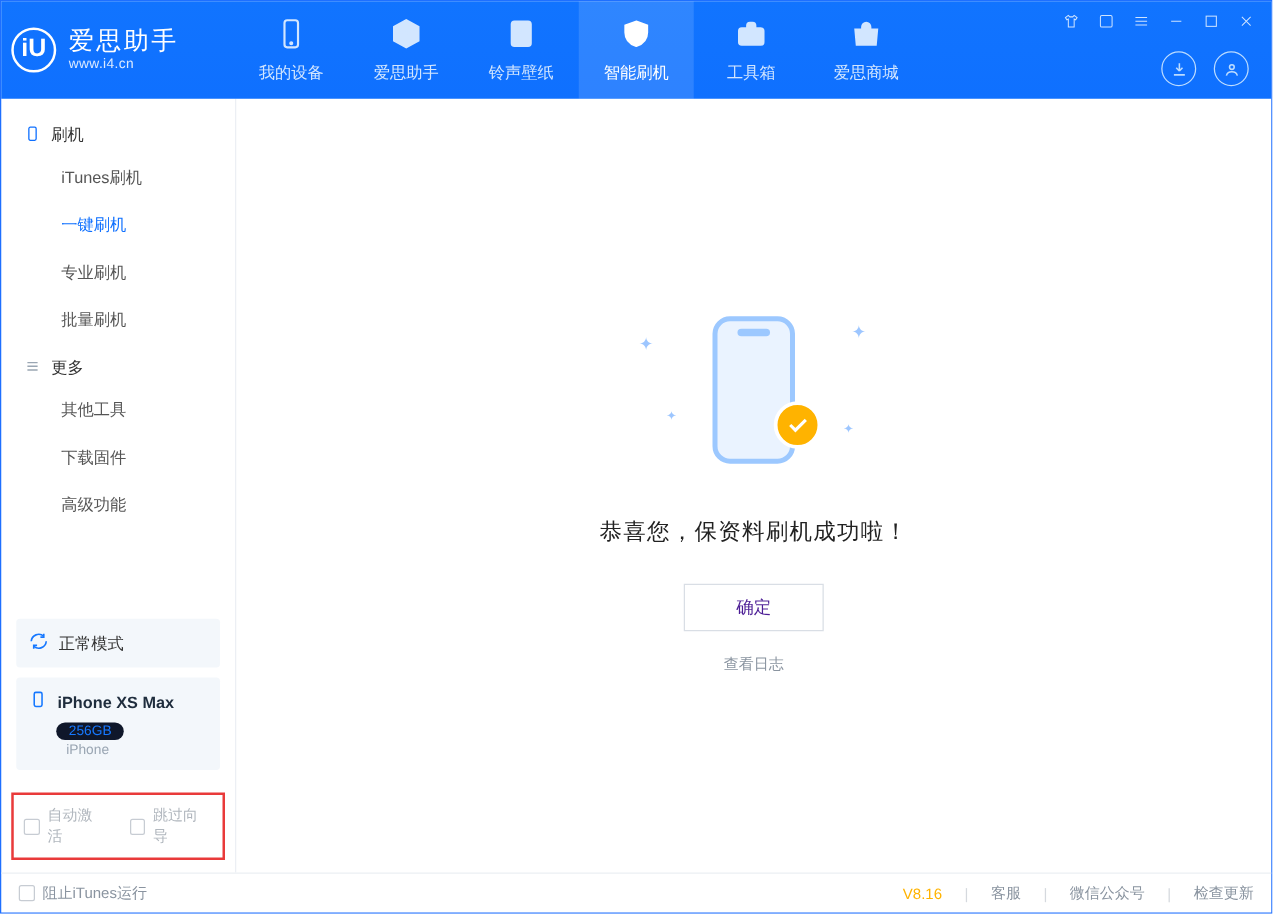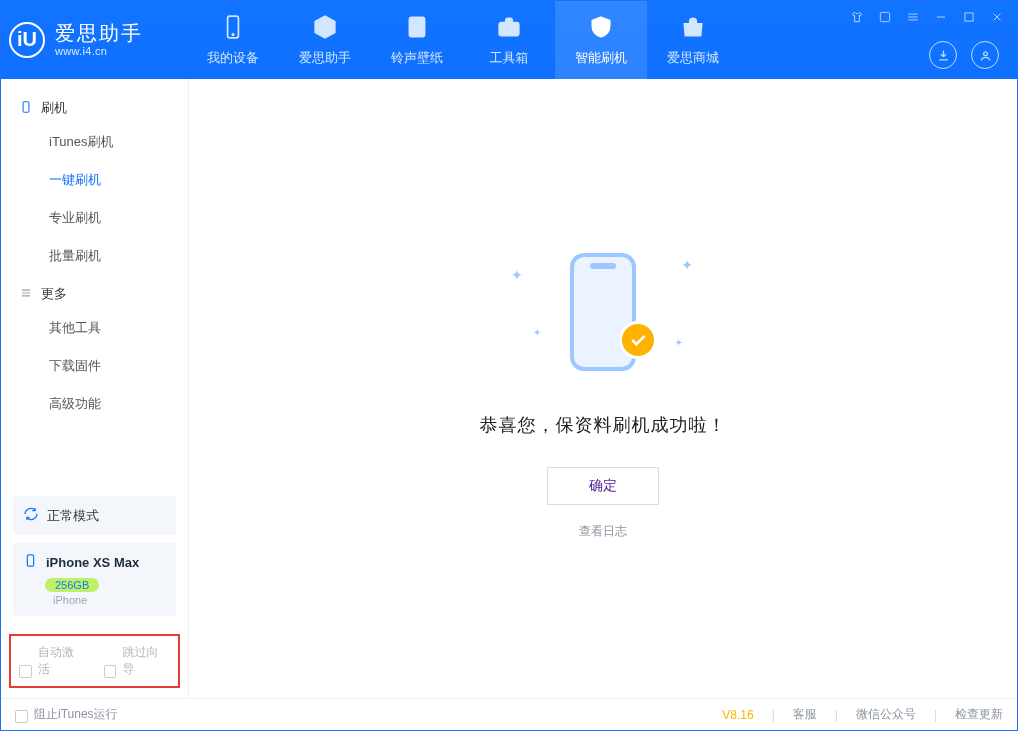--- a/index.html
+++ b/index.html
@@ -30,24 +30,24 @@
   .body{flex:1;display:flex;min-height:0}
   .sidebar{width:188px;border-right:1px solid #eceff4;display:flex;flex-direction:column;font-size:13px;color:#555}
   .side-scroll{flex:1;overflow:auto;padding-top:10px}
   .side-group{padding:10px 18px 6px;display:flex;align-items:center;gap:8px;color:#333;font-size:13px}
   .side-group svg{width:14px;height:14px}
   .side-item{padding:10px 18px 10px 48px;cursor:pointer;color:#555}
   .side-item.active{color:#0f70ff}
   .side-mode{margin:0 12px 8px;background:#f3f7fb;border-radius:3px;padding:10px 10px;display:flex;align-items:center;gap:8px;color:#333;font-size:13px}
   .side-device{margin:0 12px 10px;background:#f3f7fb;border-radius:3px;padding:10px 10px;color:#333}
   .side-device .title{display:flex;align-items:center;gap:8px;font-weight:600;font-size:13px;color:#1f2d3d;margin-bottom:6px}
-  .badge{display:inline-block;background:#bef264;color:#1678ff;font-size:11px;border-radius:10px;padding:1px 10px;margin-left:22px}
+  .badge{display:inline-block;background:#0f172a;color:#1678ff;font-size:11px;border-radius:10px;padding:1px 10px;margin-left:22px}
   .dev-sub{font-size:11px;color:#9aa6b3;margin-left:30px;margin-top:2px}
   .chk-row{margin:8px 8px 10px;padding:8px 8px;border:2px solid #e93a3a;display:flex;gap:18px;font-size:12px;color:#b1b7be}
-  .chk{display:flex;align-items:flex-end;gap:6px;cursor:pointer}
+  .chk{display:flex;align-items:center;gap:6px;cursor:pointer}
   .chk .box{width:13px;height:13px;border:1px solid #c7ccd3;border-radius:2px}
 
   
   .main{flex:1;display:flex;flex-direction:column;align-items:center;justify-content:center;position:relative;color:#333}
   .illus{position:relative;width:200px;height:150px;margin-bottom:26px}
   .sparkle{position:absolute;color:#9dc6ff;font-size:14px}
   .phone{position:absolute;left:50%;top:50%;transform:translate(-50%,-50%);width:66px;height:118px;border:4px solid #9cc8ff;border-radius:14px;background:#eaf3ff}
   .phone::after{content:"";position:absolute;top:6px;left:50%;transform:translateX(-50%);width:26px;height:6px;background:#9cc8ff;border-radius:3px}
   .check{position:absolute;left:58%;top:56%;width:38px;height:38px;border-radius:50%;background:#ffb300;display:flex;align-items:center;justify-content:center;border:3px solid #fff}
   .check svg{width:20px;height:20px;stroke:#fff;stroke-width:3;fill:none}
@@ -93,34 +93,34 @@
             </svg></span>
         <span>爱思助手</span>
       </div>
       <div class="tab">
         <span><svg viewBox="0 0 24 24" fill="none" stroke="currentColor" stroke-width="1.6">
               <rect x="5" y="3" width="14" height="18" rx="2"></rect>
               <path d="M13 8v6a2 2 0 1 1-2-2"></path>
             </svg></span>
         <span>铃声壁纸</span>
       </div>
+      <div class="tab active">
+        <span><svg viewBox="0 0 24 24" fill="none" stroke="currentColor" stroke-width="1.6">
+              <path d="M12 3l8 3v5c0 5-3.5 8.5-8 10-4.5-1.5-8-5-8-10V6z"></path>
+              <path d="M9 12a3 3 0 0 1 5-2m1 4a3 3 0 0 1-5 2"></path>
+            </svg></span>
+        <span>智能刷机</span>
+      </div>
       <div class="tab">
         <span><svg viewBox="0 0 24 24" fill="none" stroke="currentColor" stroke-width="1.6">
               <rect x="3" y="8" width="18" height="12" rx="2"></rect>
               <path d="M9 8V6a2 2 0 0 1 2-2h2a2 2 0 0 1 2 2v2"></path>
               <path d="M3 13h18"></path>
             </svg></span>
         <span>工具箱</span>
-      </div>
-      <div class="tab active">
-        <span><svg viewBox="0 0 24 24" fill="none" stroke="currentColor" stroke-width="1.6">
-              <path d="M12 3l8 3v5c0 5-3.5 8.5-8 10-4.5-1.5-8-5-8-10V6z"></path>
-              <path d="M9 12a3 3 0 0 1 5-2m1 4a3 3 0 0 1-5 2"></path>
-            </svg></span>
-        <span>智能刷机</span>
       </div>
       <div class="tab">
         <span><svg viewBox="0 0 24 24" fill="none" stroke="currentColor" stroke-width="1.6">
               <path d="M4 9h16l-1 11H5z"></path>
               <path d="M9 9V7a3 3 0 0 1 6 0v2"></path>
             </svg></span>
         <span>爱思商城</span>
       </div>
     </div>
 

